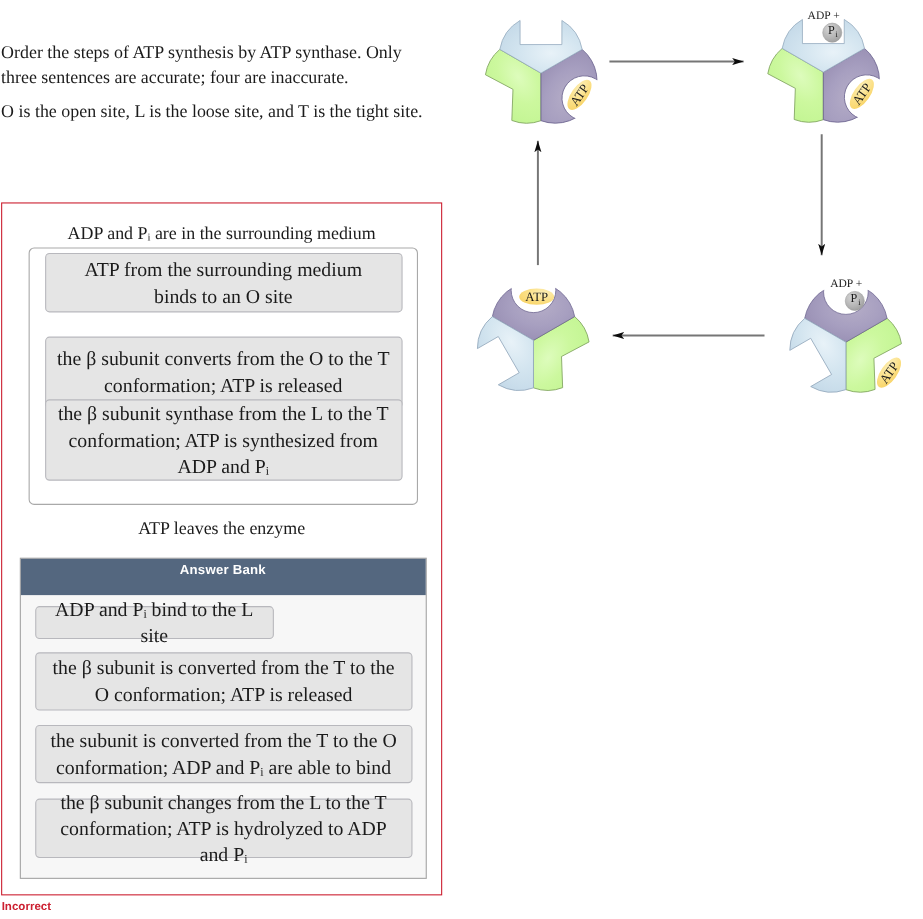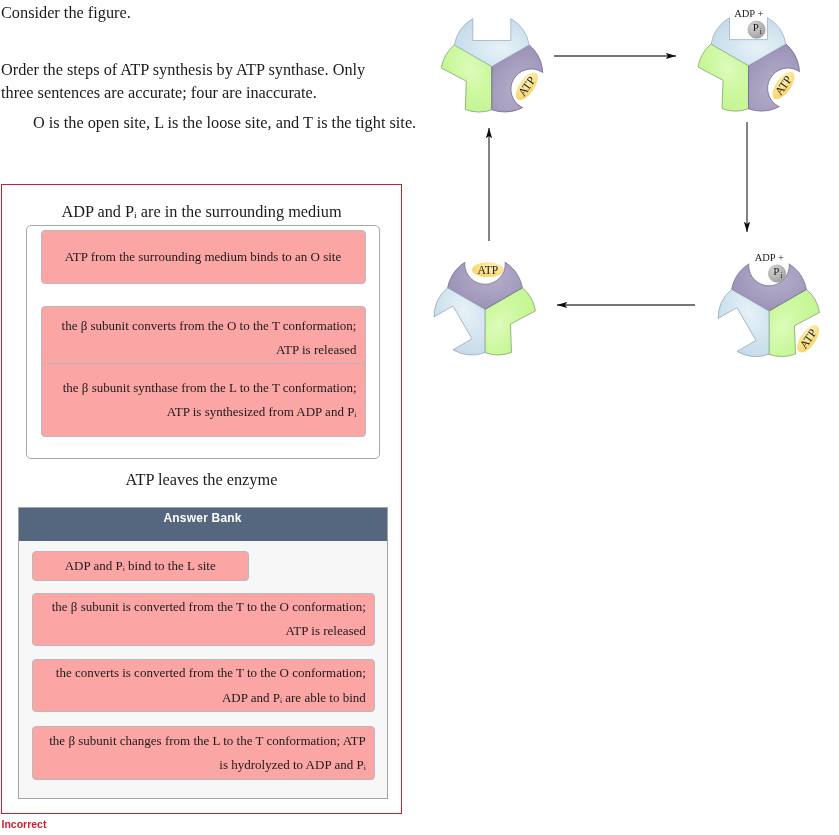--- a/index.html
+++ b/index.html
@@ -4,55 +4,54 @@
 <style>
   html,body{margin:0;padding:0;}
   body{width:839px;height:835px;background:#ffffff;
        font-family:"Liberation Serif",serif;overflow:hidden;position:relative;}
 
   
   .prompt{position:absolute;left:1px;top:1.5px;width:372px;}
   .p-para{font-size:16.3px;color:#1b1b1b;line-height:22.3px;margin:0;}
   .p-gap{height:35.5px;}
   .p-gap2{height:8.5px;}
-  .p-nowrap{white-space:nowrap;margin-left:32px;}
+  .p-nowrap{white-space:nowrap;}
 
   
   .exercise{position:absolute;left:1px;top:184px;width:401px;height:630px;
             border:1px solid #cc2031;box-sizing:border-box;background:#fff;}
 
   .zone-label{font-size:16.3px;color:#1b1b1b;text-align:center;line-height:17px;}
 
   .dropzone{position:absolute;left:23.5px;top:39.9px;width:354px;height:234.2px;
             border:1px solid #a9a9a9;border-radius:5px;box-sizing:border-box;background:#fff;}
 
-  .tile{border:1px solid #b8b8bd;border-radius:4px;background:#fca5a5;
-        box-sizing:border-box;color:#1b1b1b;font-size:13px;line-height:24.2px;
-        text-align:right;display:flex;align-items:center;justify-content:center;
+  .tile{border:1px solid #b8b8bd;border-radius:4px;background:#e5e5e5;
+        box-sizing:border-box;color:#1b1b1b;font-size:18px;line-height:24.2px;
+        text-align:center;display:flex;align-items:center;justify-content:center;
         padding:0 8px;}
 
   
   .bank{position:absolute;left:15.5px;top:321.9px;width:370.2px;height:291.8px;
         border:1px solid #a4a4a4;box-sizing:border-box;background:#f7f7f7;}
   .bank-head{height:33.4px;background:#54677f;color:#ffffff;font-size:12px;
              font-family:"Liberation Sans",sans-serif;font-weight:bold;
              display:flex;align-items:center;justify-content:center;letter-spacing:.2px;padding-bottom:13px;box-sizing:border-box;}
 
   
   .status{position:absolute;left:1.5px;top:817.5px;font-size:10.5px;font-weight:bold;
           font-family:"Liberation Sans",sans-serif;color:#cc2031;}
 
   
   .figure{position:absolute;left:420px;top:0;width:419px;height:380px;}
 </style>
 </head>
 <body>
 
 <div class="prompt">
-  <p class="p-para">Consider the figure.</p>
   <div class="p-gap"></div>
   <p class="p-para">Order the steps of ATP synthesis by ATP synthase. Only three sentences are accurate; four are inaccurate.</p>
   <div class="p-gap2"></div>
   <p class="p-para p-nowrap">O is the open site, L is the loose site, and T is the tight site.</p>
 </div>
 
 <div class="exercise">
   <div class="zone-label" style="position:absolute;left:0;top:17.5px;width:100%;text-align:center;">ADP and Pᵢ are in the surrounding medium</div>
 
   <div class="dropzone">
@@ -60,21 +59,21 @@
     <div class="tile" style="position:absolute;left:14px;top:58px;width:325px;height:65px;margin-top:22px;">the β subunit converts from the O to the T conformation; ATP is released</div>
     <div class="tile" style="position:absolute;left:14px;top:137.3px;width:325px;height:73.8px;">the β subunit synthase from the L to the T conformation; ATP is synthesized from ADP and Pᵢ</div>
   </div>
 
   <div class="zone-label" style="position:absolute;left:0;top:286px;width:100%;">ATP leaves the enzyme</div>
 
   <div class="bank">
     <div class="bank-head">Answer Bank</div>
     <div class="tile" style="position:absolute;left:13.2px;top:42.9px;width:217px;height:30px;">ADP and Pᵢ bind to the L site</div>
     <div class="tile" style="position:absolute;left:13.2px;top:84.8px;width:343.1px;height:53.4px;">the β subunit is converted from the T to the O conformation; ATP is released</div>
-    <div class="tile" style="position:absolute;left:13.2px;top:151.4px;width:343.1px;height:52.5px;">the converts is converted from the T to the O conformation; ADP and Pᵢ are able to bind</div>
+    <div class="tile" style="position:absolute;left:13.2px;top:151.4px;width:343.1px;height:52.5px;">the subunit is converted from the T to the O conformation; ADP and Pᵢ are able to bind</div>
     <div class="tile" style="position:absolute;left:13.2px;top:218.4px;width:343.1px;height:53.8px;">the β subunit changes from the L to the T conformation; ATP is hydrolyzed to ADP and Pᵢ</div>
   </div>
 </div>
 
 <div class="status">Incorrect</div>
 
 <svg class="figure" font-family="Liberation Serif, serif" fill="#1a1a1a" width="419" height="380" viewBox="420 0 419 380">
   <defs>
     <radialGradient id="gBlue" cx="62%" cy="62%" r="72%">
       <stop offset="0%" stop-color="#e8f2f8"></stop>

